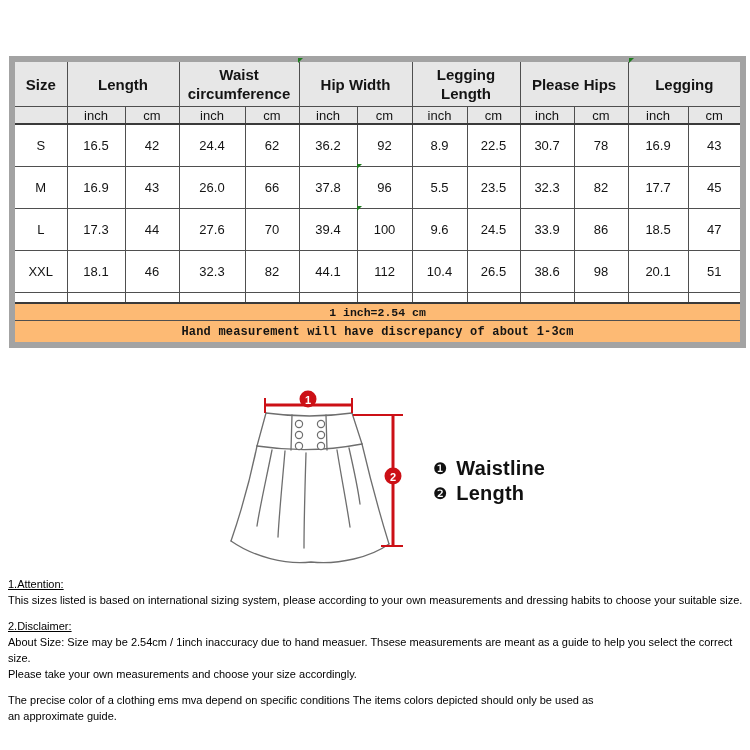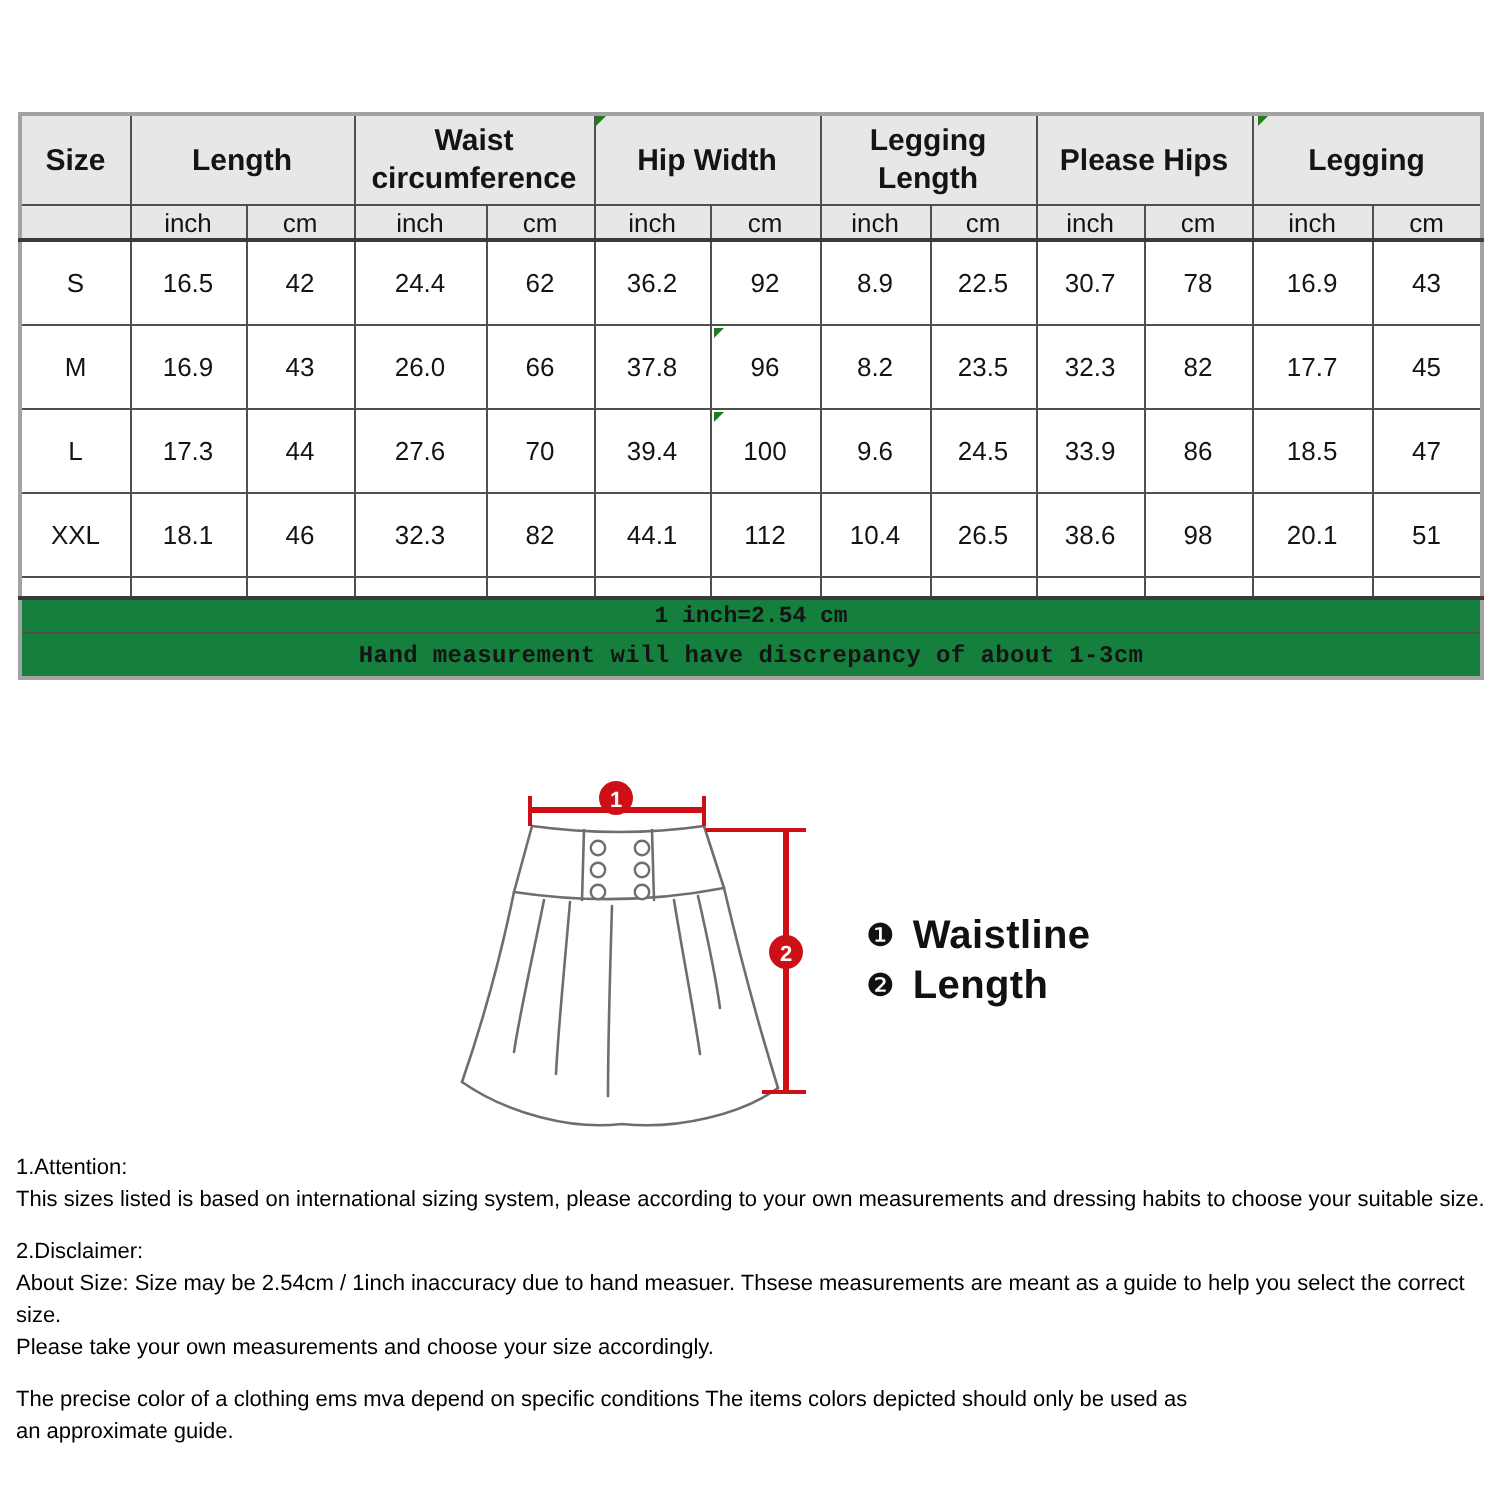--- a/index.html
+++ b/index.html
@@ -4,56 +4,56 @@
 <style>
   html,body{margin:0;padding:0;}
   body{
     width:750px;height:750px;position:relative;background:#ffffff;
     font-family:"Liberation Sans",sans-serif;color:#111;overflow:hidden;
   }
   
   table.size-table{
     position:absolute;left:9px;top:56px;width:731px;
     border-collapse:collapse;table-layout:fixed;
-    border:2px solid #a3a3a3;
+    border:6px solid #a3a3a3;
   }
   .size-table th,.size-table td{
     border:1px solid #4f4f4f;text-align:center;vertical-align:middle;
     padding:0;color:#141414;overflow:hidden;
   }
   .size-table tr.group-row th{
     background:#e7e7e7;font-size:15px;font-weight:bold;height:44px;line-height:19px;
   }
   .size-table tr.unit-row th{
     background:#e7e7e7;font-size:13px;font-weight:normal;height:16px;
     border-bottom:2px solid #3a3a3a;
   }
   .size-table tr.data-row td{height:41px;font-size:13px;background:#fff;}
   .size-table tr.spacer-row td{height:9px;border-bottom:2px solid #3a3a3a;}
   .size-table tr.note-row td{
-    font-family:"Liberation Mono",monospace;font-weight:bold;background:#15803d;
+    font-family:"Liberation Mono",monospace;font-weight:bold;background:#fdba74;
   }
   .size-table tr.note-row-1 td{height:16px;font-size:11.5px;}
   .size-table tr.note-row-2 td{height:21px;font-size:12px;letter-spacing:.2px;}
   
   .cell-flag{
     position:absolute;width:0;height:0;
     border-top:5px solid #1e7d1e;border-right:5px solid transparent;
   }
   
   .skirt-svg{position:absolute;left:215px;top:385px;}
   
   .legend{position:absolute;left:433px;top:456px;}
   .legend-row{display:flex;align-items:center;height:25px;}
   .legend-glyph{font-size:16px;line-height:16px;margin-right:9px;}
   .legend-label{font-size:20px;font-weight:bold;letter-spacing:.2px;}
   
   .sections{position:absolute;left:8px;top:576px;width:738px;font-size:11px;line-height:16px;color:#000;}
   .section{margin-bottom:10px;}
-  .section-heading{margin:0;}
+  .section-heading{margin:0;text-decoration:underline;}
   .section-line{margin:0;}
 </style>
 </head>
 <body>
 
 <table class="size-table">
   <colgroup>
       <col style="width: 55px;">
       <col style="width: 58px;">
       <col style="width: 54px;">
@@ -111,21 +111,21 @@
         <td>43</td>
       </tr>
       <tr class="data-row">
         <td>M</td>
         <td>16.9</td>
         <td>43</td>
         <td>26.0</td>
         <td>66</td>
         <td>37.8</td>
         <td>96</td>
-        <td>8.2</td>
+        <td>5.5</td>
         <td>23.5</td>
         <td>32.3</td>
         <td>82</td>
         <td>17.7</td>
         <td>45</td>
       </tr>
       <tr class="data-row">
         <td>L</td>
         <td>17.3</td>
         <td>44</td>

